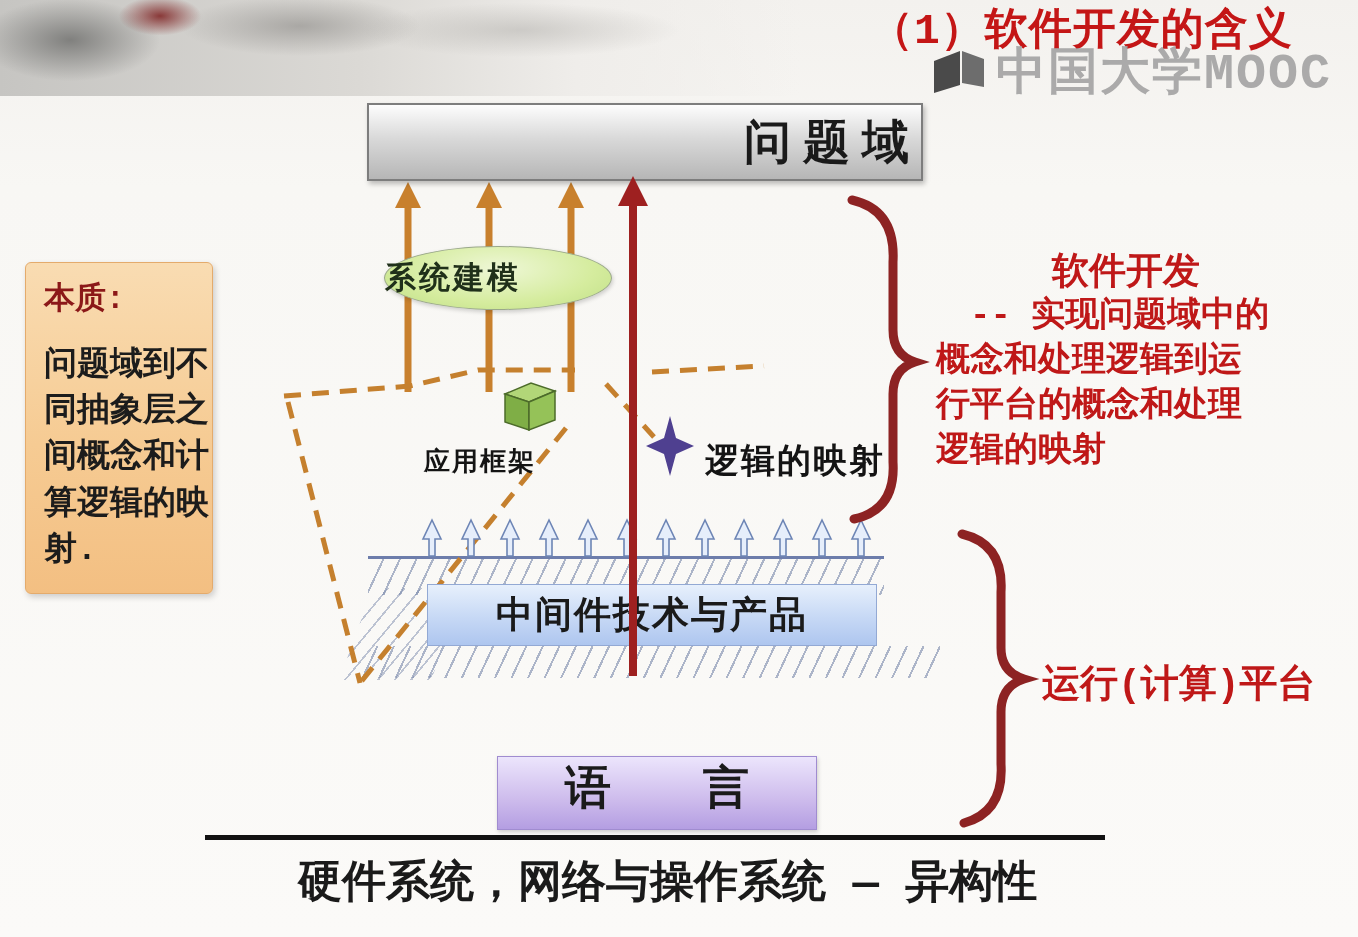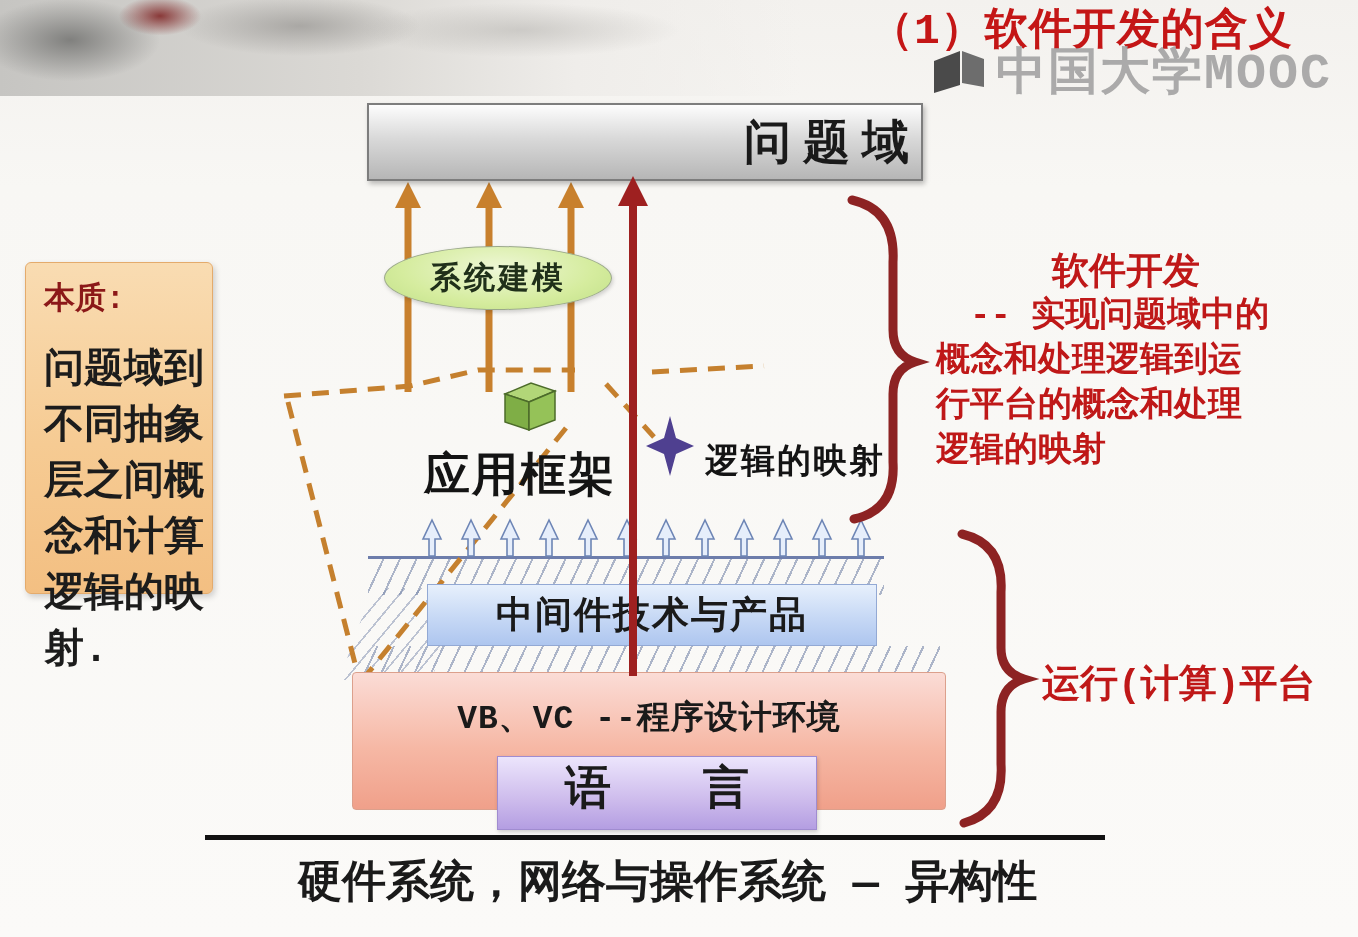--- a/index.html
+++ b/index.html
@@ -39,25 +39,25 @@
     left:367px;top:103px;width:552px;height:74px;
     background:linear-gradient(180deg,#fdfdfd 0%,#d9d9d9 45%,#b6b6b6 100%);
     border:2px solid #7d7d7d;box-shadow:2px 3px 5px rgba(0,0,0,.25);
     display:flex;align-items:center;justify-content:flex-end;
     font-size:47px;font-weight:800;letter-spacing:12px;
   }
   .ellipse{
     left:384px;top:246px;width:226px;height:62px;border-radius:50%;
     background:radial-gradient(ellipse at 50% 35%,#eef7d6 0%,#d5ec9e 60%,#bfdf85 100%);
     border:1px solid #9aa88a;box-shadow:1px 2px 4px rgba(0,0,0,.18);
-    display:flex;align-items:center;justify-content:center;
+    display:flex;align-items:center;
     font-size:31px;font-weight:800;color:#20301a;letter-spacing:3px;
   }
   .label{font-weight:800;color:#141414;white-space:nowrap;}
-  .app-framework-label{left:424px;top:444px;font-size:46px;letter-spacing:2px;}
+  .app-framework-label{left:424px;top:444px;font-size:26px;letter-spacing:2px;}
   .design-pattern-label{left:705px;top:438px;font-size:34px;letter-spacing:2px;}
 
   .middleware-box{
     left:427px;top:584px;width:448px;height:60px;
     background:linear-gradient(180deg,#e7f0fc 0%,#c6d8f5 55%,#aec6ef 100%);
     border:1px solid #93a9d4;
     display:flex;align-items:center;justify-content:center;
     font-size:37px;font-weight:800;letter-spacing:2px;
   }
   .env-box{
@@ -77,21 +77,21 @@
   .baseline-rule{left:205px;top:835px;width:900px;height:5px;background:#121212;}
   .hardware-text{left:298px;top:852px;font-size:44px;font-weight:800;white-space:nowrap;}
 
   .left-note{
     left:25px;top:262px;width:188px;height:332px;border-radius:6px;box-sizing:border-box;
     background:linear-gradient(180deg,#f9dcb2 0%,#f6cb93 55%,#f3bf82 100%);
     border:1px solid #e4ab6c;box-shadow:2px 3px 6px rgba(0,0,0,.18);
     padding:14px 18px;
   }
   .left-note-title{font-size:31px;font-weight:800;color:#8b1818;margin-bottom:24px;}
-  .left-note-body{font-size:40px;font-weight:700;color:#1c1c1c;line-height:1.4;width:168px;word-break:break-all;}
+  .left-note-body{font-size:33px;font-weight:700;color:#1c1c1c;line-height:1.4;width:168px;word-break:break-all;}
 
   .red-note{color:#bf1818;font-weight:800;white-space:nowrap;}
   .sd-title{left:1052px;top:246px;font-size:37px;}
   .sd-lines{left:936px;top:294px;font-size:34px;line-height:45px;white-space:nowrap;}
   .sd-lines .ln:first-child{padding-left:34px;}
   .platform-label{left:1042px;top:658px;font-size:38px;}
 
   
   .hatch{
     background:repeating-linear-gradient(115deg,
@@ -183,23 +183,20 @@
 
     <svg class="abs" style="left:642px;top:416px;" width="56" height="60" viewBox="0 0 56 60">
       <path d="M28,0 L34,22 L52,30 L34,38 L28,60 L22,38 L4,30 L22,22 Z" fill="#4f4090"></path>
     </svg>
     <div class="abs label design-pattern-label">逻辑的映射</div>
 
     <div class="abs middleware-box">
       <span>中间件技术与产品</span>
     </div>
 
-    <div class="abs env-box">
-      <div class="env-label">VB、VC  --程序设计环境</div>
-    </div>
 
     <div class="abs language-box">
       <span>语　　言</span>
     </div>
 
     <div class="abs baseline-rule"></div>
     <div class="abs hardware-text">硬件系统，网络与操作系统 — 异构性</div>
 
     <div class="abs left-note">
       <div class="left-note-title">本质:</div>

